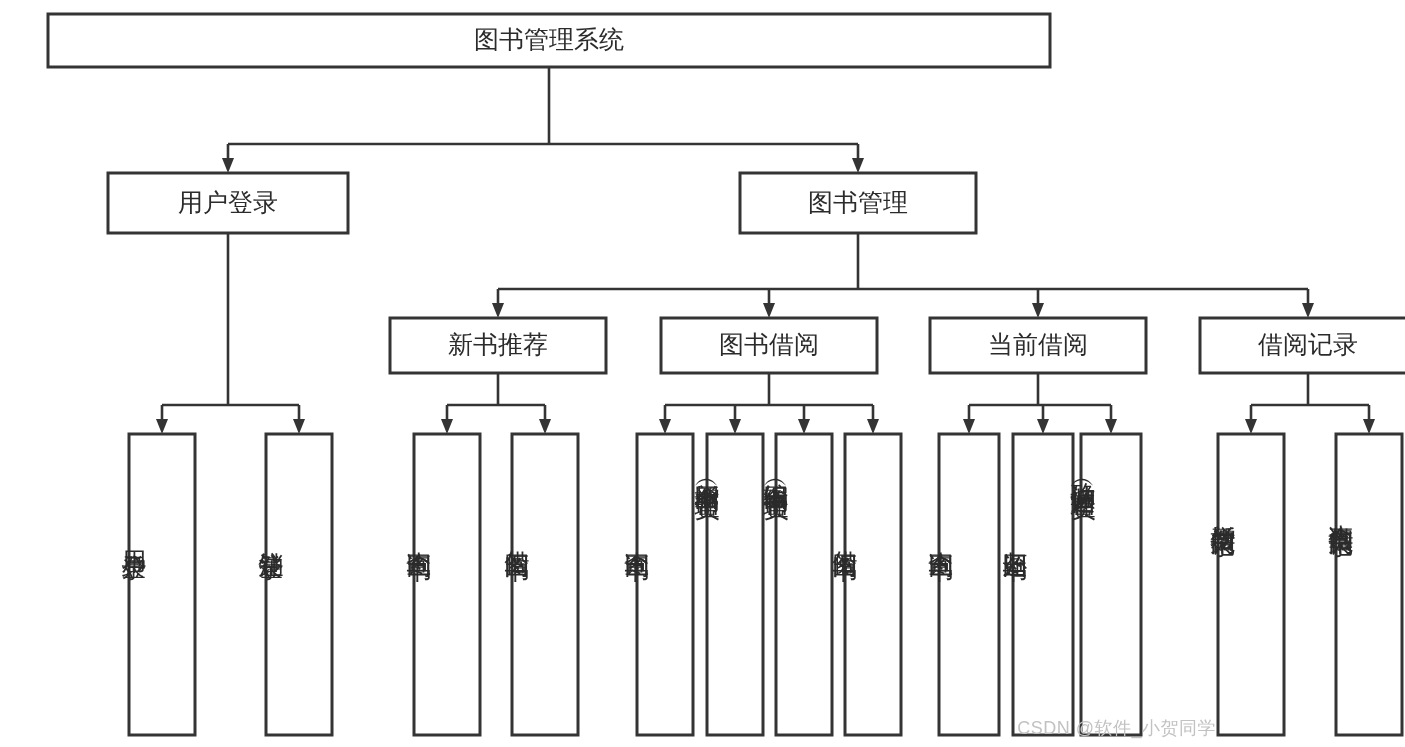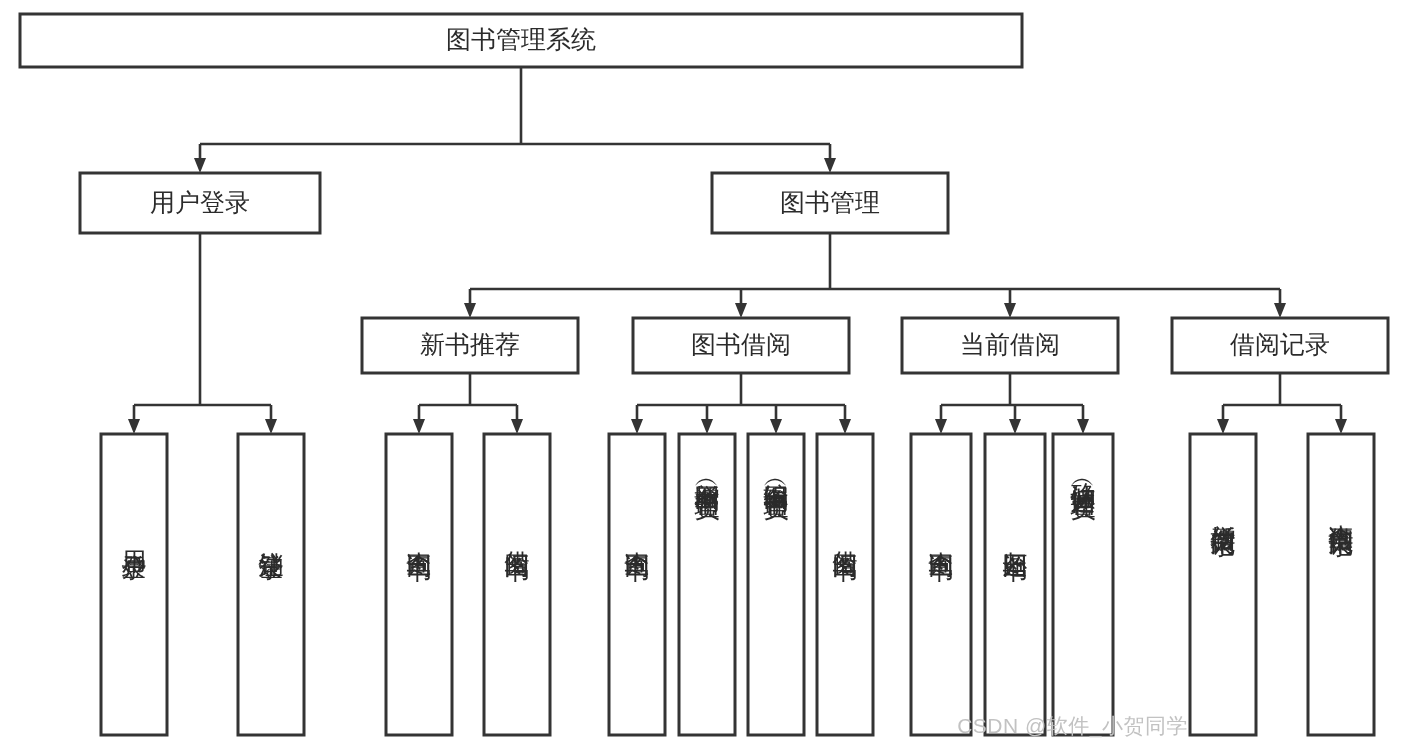--- a/index.html
+++ b/index.html
@@ -13,20 +13,21 @@
     position: relative;
     overflow: hidden;
     font-family: "Liberation Sans", "DejaVu Sans", sans-serif;
   }
   #diagram-root {
     position: absolute;
     left: 0;
     top: 0;
     width: 1196px;
     height: 747px;
+    padding-left: 28px;
   }
   .node-box {
     fill: #ffffff;
     stroke: #343434;
     stroke-width: 3;
   }
   .connector {
     stroke: #343434;
     stroke-width: 2.6;
     fill: none;
@@ -59,21 +60,21 @@
     line-height: 1.08;
     color: #2b2b2b;
     letter-spacing: 2px;
     white-space: nowrap;
   }
   #watermark {
     position: absolute;
     right: 8px;
     bottom: 7px;
     font-family: "Liberation Sans", "DejaVu Sans", sans-serif;
-    font-size: 21px;
+    font-size: 18px;
     color: #c2c2c2;
     white-space: nowrap;
     letter-spacing: 0.5px;
   }
 </style>
 </head>
 <body>
 
 <div id="diagram-root">
   <svg id="diagram-svg" width="1405" height="747" viewBox="0 0 1405 747" xmlns="http://www.w3.org/2000/svg">

